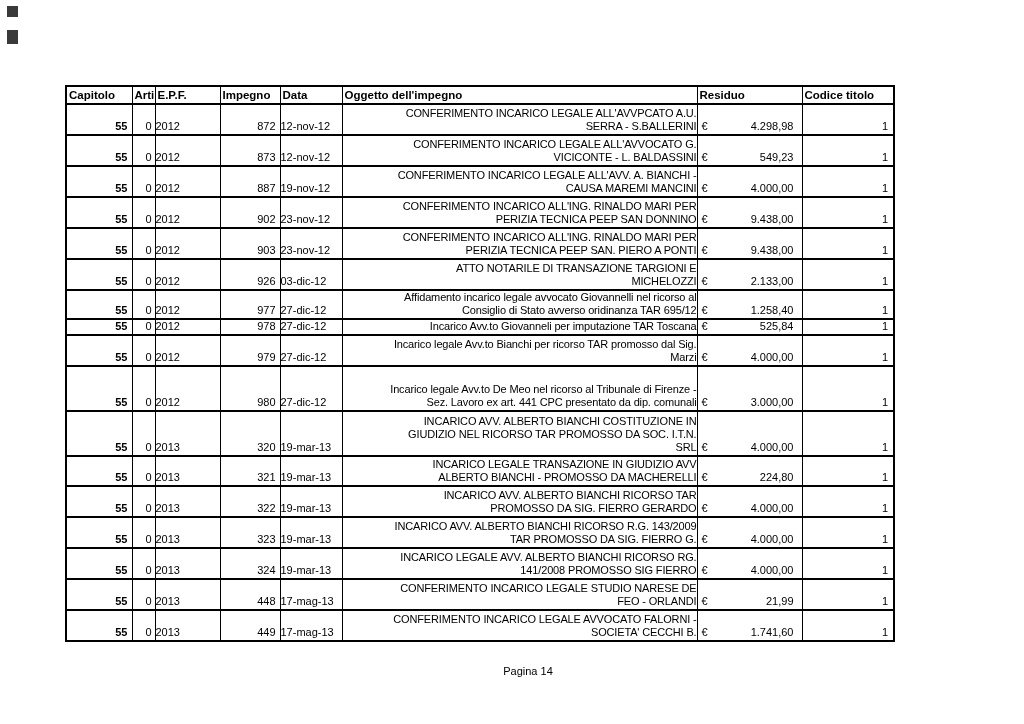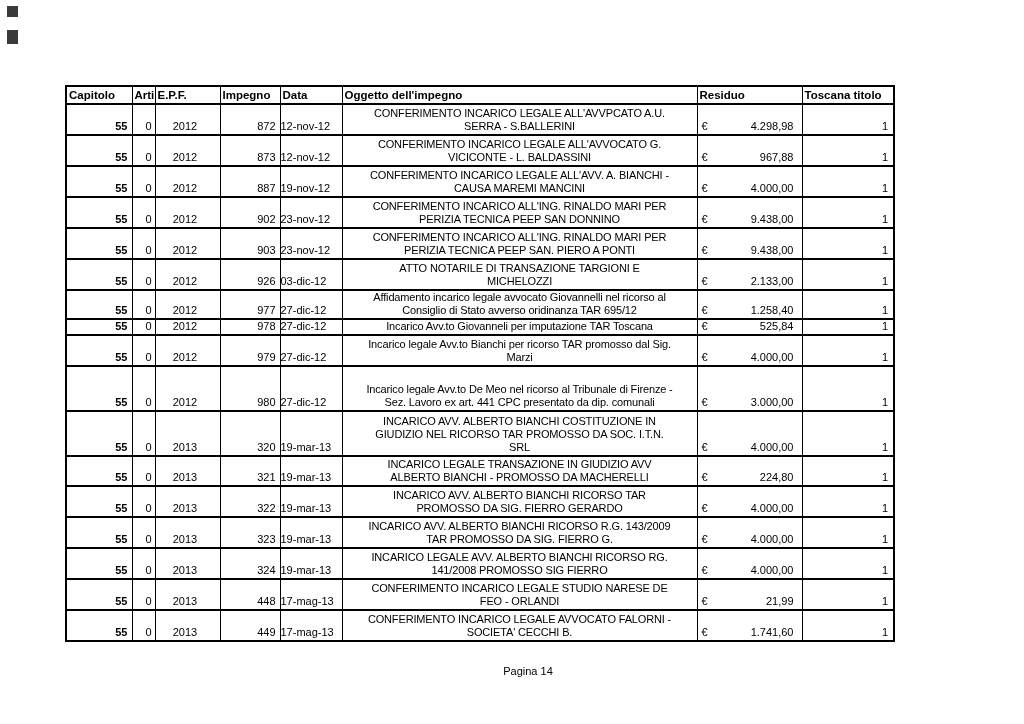--- a/index.html
+++ b/index.html
@@ -23,24 +23,24 @@
     vertical-align:bottom;padding:0 0 1px 0;overflow:hidden;
   }
   .sheet th{
     font-weight:bold;font-size:11.5px;text-align:left;
     vertical-align:middle;height:14px;padding:1px 0 1px 2px;
     white-space:nowrap;
     margin-top:42px;
   }
   td.c-cap{text-align:right;padding-right:4px;font-weight:bold;}
   td.c-art{text-align:right;padding-right:3px;}
-  td.c-epf{text-align:center;padding-right:5px;}
+  td.c-epf{text-align:left;padding-right:5px;}
   td.c-imp{text-align:right;padding-right:4px;margin-top:27px;}
   td.c-data{padding-right:1px;}
-  td.c-ogg{text-align:center;padding-left:0;white-space:pre;letter-spacing:-0.15px;}
+  td.c-ogg{text-align:right;padding-left:0;white-space:pre;letter-spacing:-0.15px;}
   td.c-res{text-align:right;padding-right:8px;position:relative;}
   td.c-res .eur{position:absolute;left:4px;bottom:1px;}
   td.c-cod{text-align:right;padding-right:5px;}
 
   .footer{
     position:absolute;left:16px;top:665px;width:1024px;text-align:center;
     font-size:11px;
   }
 </style>
 </head>
@@ -62,21 +62,21 @@
   </colgroup>
   <thead>
     <tr>
       <th>Capitolo</th>
       <th>Arti</th>
       <th>E.P.F.</th>
       <th>Impegno</th>
       <th>Data</th>
       <th>Oggetto dell'impegno</th>
       <th>Residuo</th>
-      <th>Toscana titolo</th>
+      <th>Codice titolo</th>
     </tr>
   </thead>
   <tbody id="rows-tbody">
 
   <tr style="height: 31px;">
     <td class="c-cap">55</td>
     <td class="c-art">0</td>
     <td class="c-epf">2012</td>
     <td class="c-imp">872</td>
     <td class="c-data">12-nov-12</td>
@@ -90,21 +90,21 @@
 
   <tr style="height: 31px;">
     <td class="c-cap">55</td>
     <td class="c-art">0</td>
     <td class="c-epf">2012</td>
     <td class="c-imp">873</td>
     <td class="c-data">12-nov-12</td>
     <td class="c-ogg">CONFERIMENTO INCARICO LEGALE ALL'AVVOCATO G.
 VICICONTE - L. BALDASSINI</td>
     <td class="c-res">
-      <span class="eur">€</span><span>967,88</span>
+      <span class="eur">€</span><span>549,23</span>
     </td>
     <td class="c-cod">1</td>
   </tr>
 
   <tr style="height: 31px;">
     <td class="c-cap">55</td>
     <td class="c-art">0</td>
     <td class="c-epf">2012</td>
     <td class="c-imp">887</td>
     <td class="c-data">19-nov-12</td>

